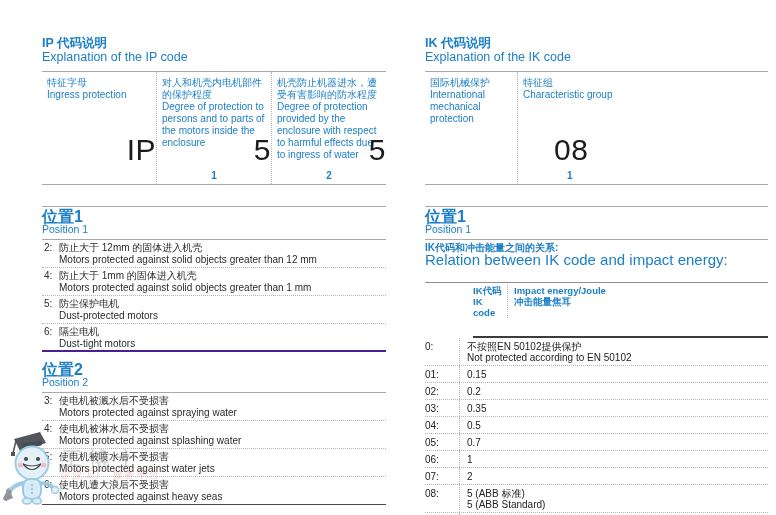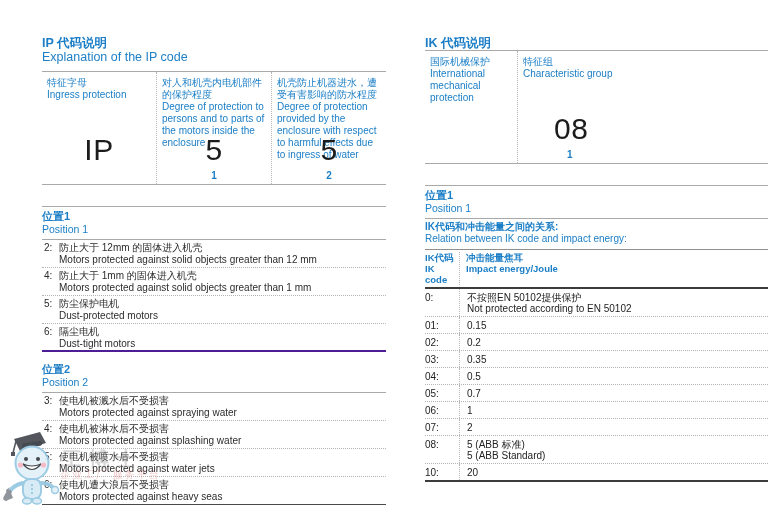--- a/index.html
+++ b/index.html
@@ -14,44 +14,44 @@
 
   .title-zh{font-size:12.5px;font-weight:bold;color:#1b7ec6;line-height:14px;}
   .title-en{font-size:12.5px;color:#1b7ec6;line-height:14px;margin-bottom:7px;}
 
   
   .codebox{position:relative;height:112px;border-top:1px solid #a9a9a9;border-bottom:1px solid #a9a9a9;display:flex;}
   .cbcol{flex:1;position:relative;padding:5px 5px 0 5px;box-sizing:border-box;}
   .cbcol.sep{border-left:1px dotted #b4b4b4;}
   .sec-ik .cbcol.c1{flex:none;width:92px;}
   .cb-zh,.cb-en{font-size:10px;line-height:12px;color:#1b7ec6;}
-  .big{position:absolute;bottom:19px;left:0;right:0;text-align:center;font-size:30px;line-height:30px;color:#1c1c1c;letter-spacing:0.5px;}
+  .big{position:absolute;bottom:19px;left:0;right:0;text-align:right;font-size:30px;line-height:30px;color:#1c1c1c;letter-spacing:0.5px;}
   .cnum{position:absolute;bottom:3px;left:0;right:0;text-align:center;font-size:10px;font-weight:bold;color:#1b7ec6;}
   .sec-ik .c2 .big{text-align:left;left:36px;}
   .sec-ik .c2 .cnum{text-align:left;left:49px;}
 
   
   .posblock{margin-top:21px;border-top:1px solid #a9a9a9;padding-top:3px;}
-  .plabel-zh{font-size:11px;font-weight:bold;color:#1b7ec6;line-height:13px;}
+  .plabel-zh{font-size:16px;font-weight:bold;color:#1b7ec6;line-height:13px;}
   .plabel-en{font-size:10.5px;color:#1b7ec6;line-height:13px;padding-bottom:3px;border-bottom:1px solid #a9a9a9;}
   .subhead{border-top:2px solid #4c1d95;padding-top:11px;margin-top:-1px;}
 
   .items{}
   .item{display:flex;padding:2px 0 2px 2px;border-bottom:1px dotted #b4b4b4;font-size:10px;line-height:11.5px;color:#2b2b2b;}
   .item:last-child{border-bottom:none;}
   .items.endcap{border-bottom:1px solid #4a4a4a;}
   .inum{flex:none;width:15px;}
   .itxt{flex:1;}
   .i-zh{color:#2b2b2b;}
   .i-en{color:#2b2b2b;}
 
   
   .rel-zh{font-size:10px;font-weight:bold;color:#1b7ec6;line-height:12px;margin-top:2px;}
-  .rel-en{font-size:10px;color:#1b7ec6;line-height:12px;padding-bottom:4px;border-bottom:1px solid #8f8f8f;}
-  .ikhead{display:flex;padding:2px 0 2px 0;border-bottom:2px solid #3c3c3c;font-size:9.5px;font-weight:bold;color:#1b7ec6;line-height:11px;}
+  .rel-en{font-size:15px;color:#1b7ec6;line-height:12px;padding-bottom:16px;border-bottom:1px solid #8f8f8f;}
+  .ikhead{display:flex;padding:2px 0 18px 0;border-bottom:2px solid #3c3c3c;font-size:9.5px;font-weight:bold;color:#1b7ec6;line-height:11px;margin-left:48px;}
   .ikhead .hc1{flex:none;width:34px;}
   .ikhead .hc2{flex:1;border-left:1px dotted #b4b4b4;padding-left:6px;}
   .ikrows{border-bottom:2px solid #3c3c3c;}
   .ikrow{display:flex;border-bottom:1px dotted #b4b4b4;font-size:10px;line-height:11px;color:#222;}
   .ikrow:last-child{border-bottom:none;}
   .ikc{flex:none;width:34px;padding:2.5px 0;}
   .ikv{flex:1;border-left:1px dotted #b4b4b4;padding:2.5px 0 2.5px 7px;}
   .ikv .l2:empty{display:none;}
 
   
@@ -155,20 +155,21 @@
               <div class="i-zh">使电机遭大浪后不受损害</div>
               <div class="i-en">Motors protected against heavy seas</div>
             </div>
         </div>
       </div>
     </div>
   </section>
 
   <section class="sec sec-ik">
     <div class="title-zh">IK 代码说明</div>
+    <div class="title-en">Explanation of the IK code</div>
 
     <div class="codebox">
       <div class="cbcol c1">
         <div class="cb-zh">国际机械保护</div>
         <div class="cb-en">International mechanical protection</div>
       </div>
       <div class="cbcol c2 sep">
         <div class="cb-zh">特征组</div>
         <div class="cb-en">Characteristic group</div>
         <div class="big">08</div>
@@ -181,22 +182,22 @@
       <div class="plabel-en">Position 1</div>
       <div class="rel-zh">IK代码和冲击能量之间的关系:</div>
       <div class="rel-en">Relation between IK code and impact energy:</div>
 
       <div class="ikhead">
         <div class="hc1">
           <div>IK代码</div>
           <div>IK code</div>
         </div>
         <div class="hc2">
+          <div>Impact energy/Joule</div>
           <div>冲击能量焦耳</div>
-          <div>Impact energy/Joule</div>
         </div>
       </div>
 
       <div class="ikrows">
         <div class="ikrow">
           <div class="ikc">0:</div>
           <div class="ikv">
               <div class="l1">不按照EN 50102提供保护</div>
               <div class="l2">Not protected according to EN 50102</div>
             </div>

